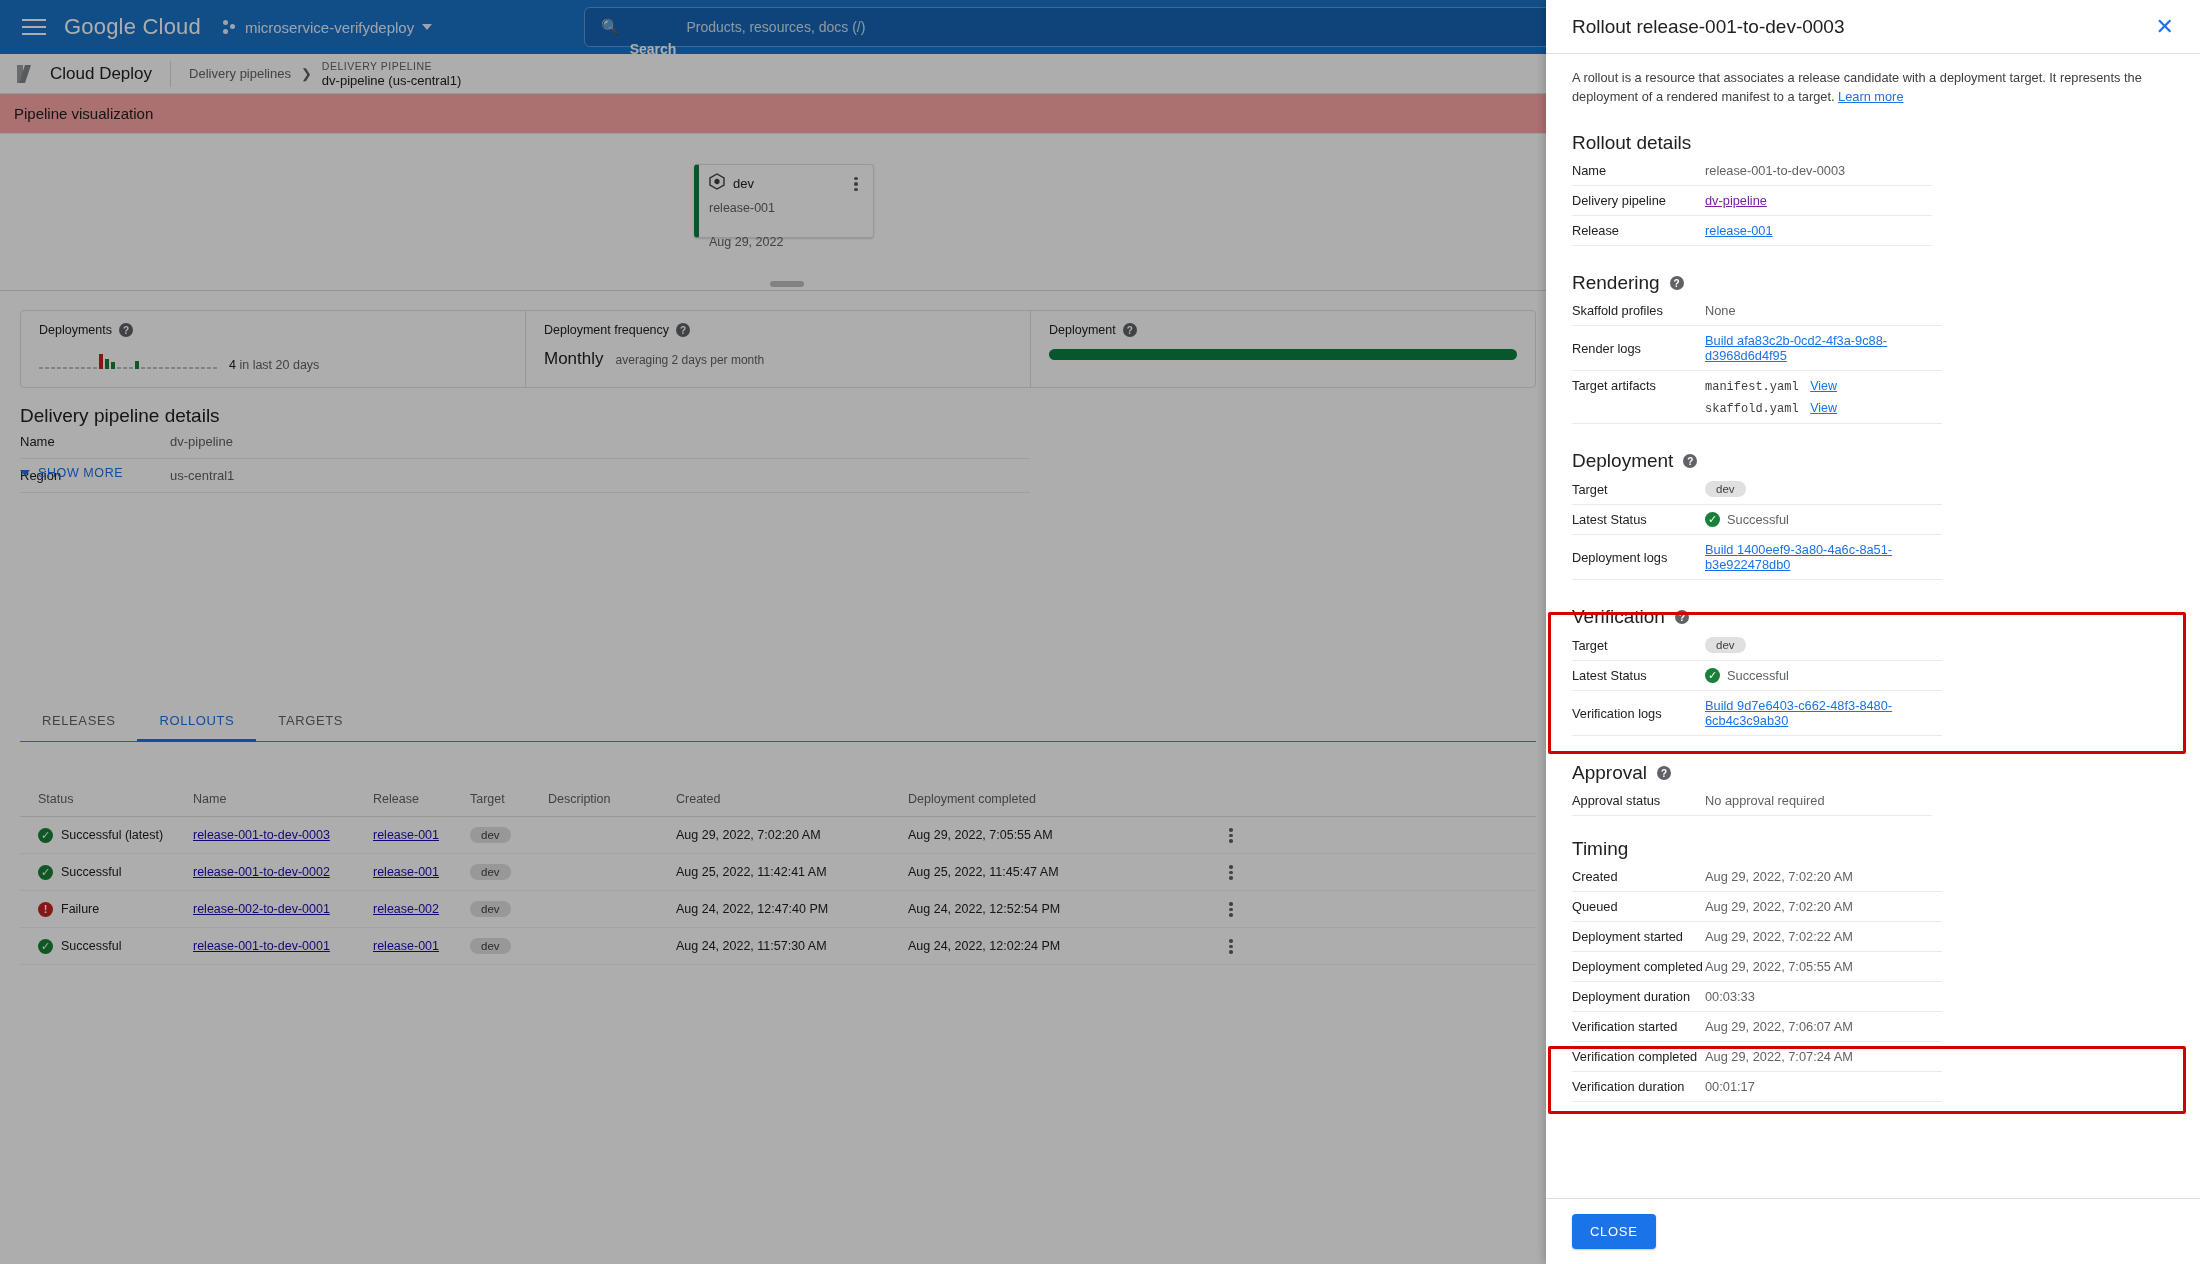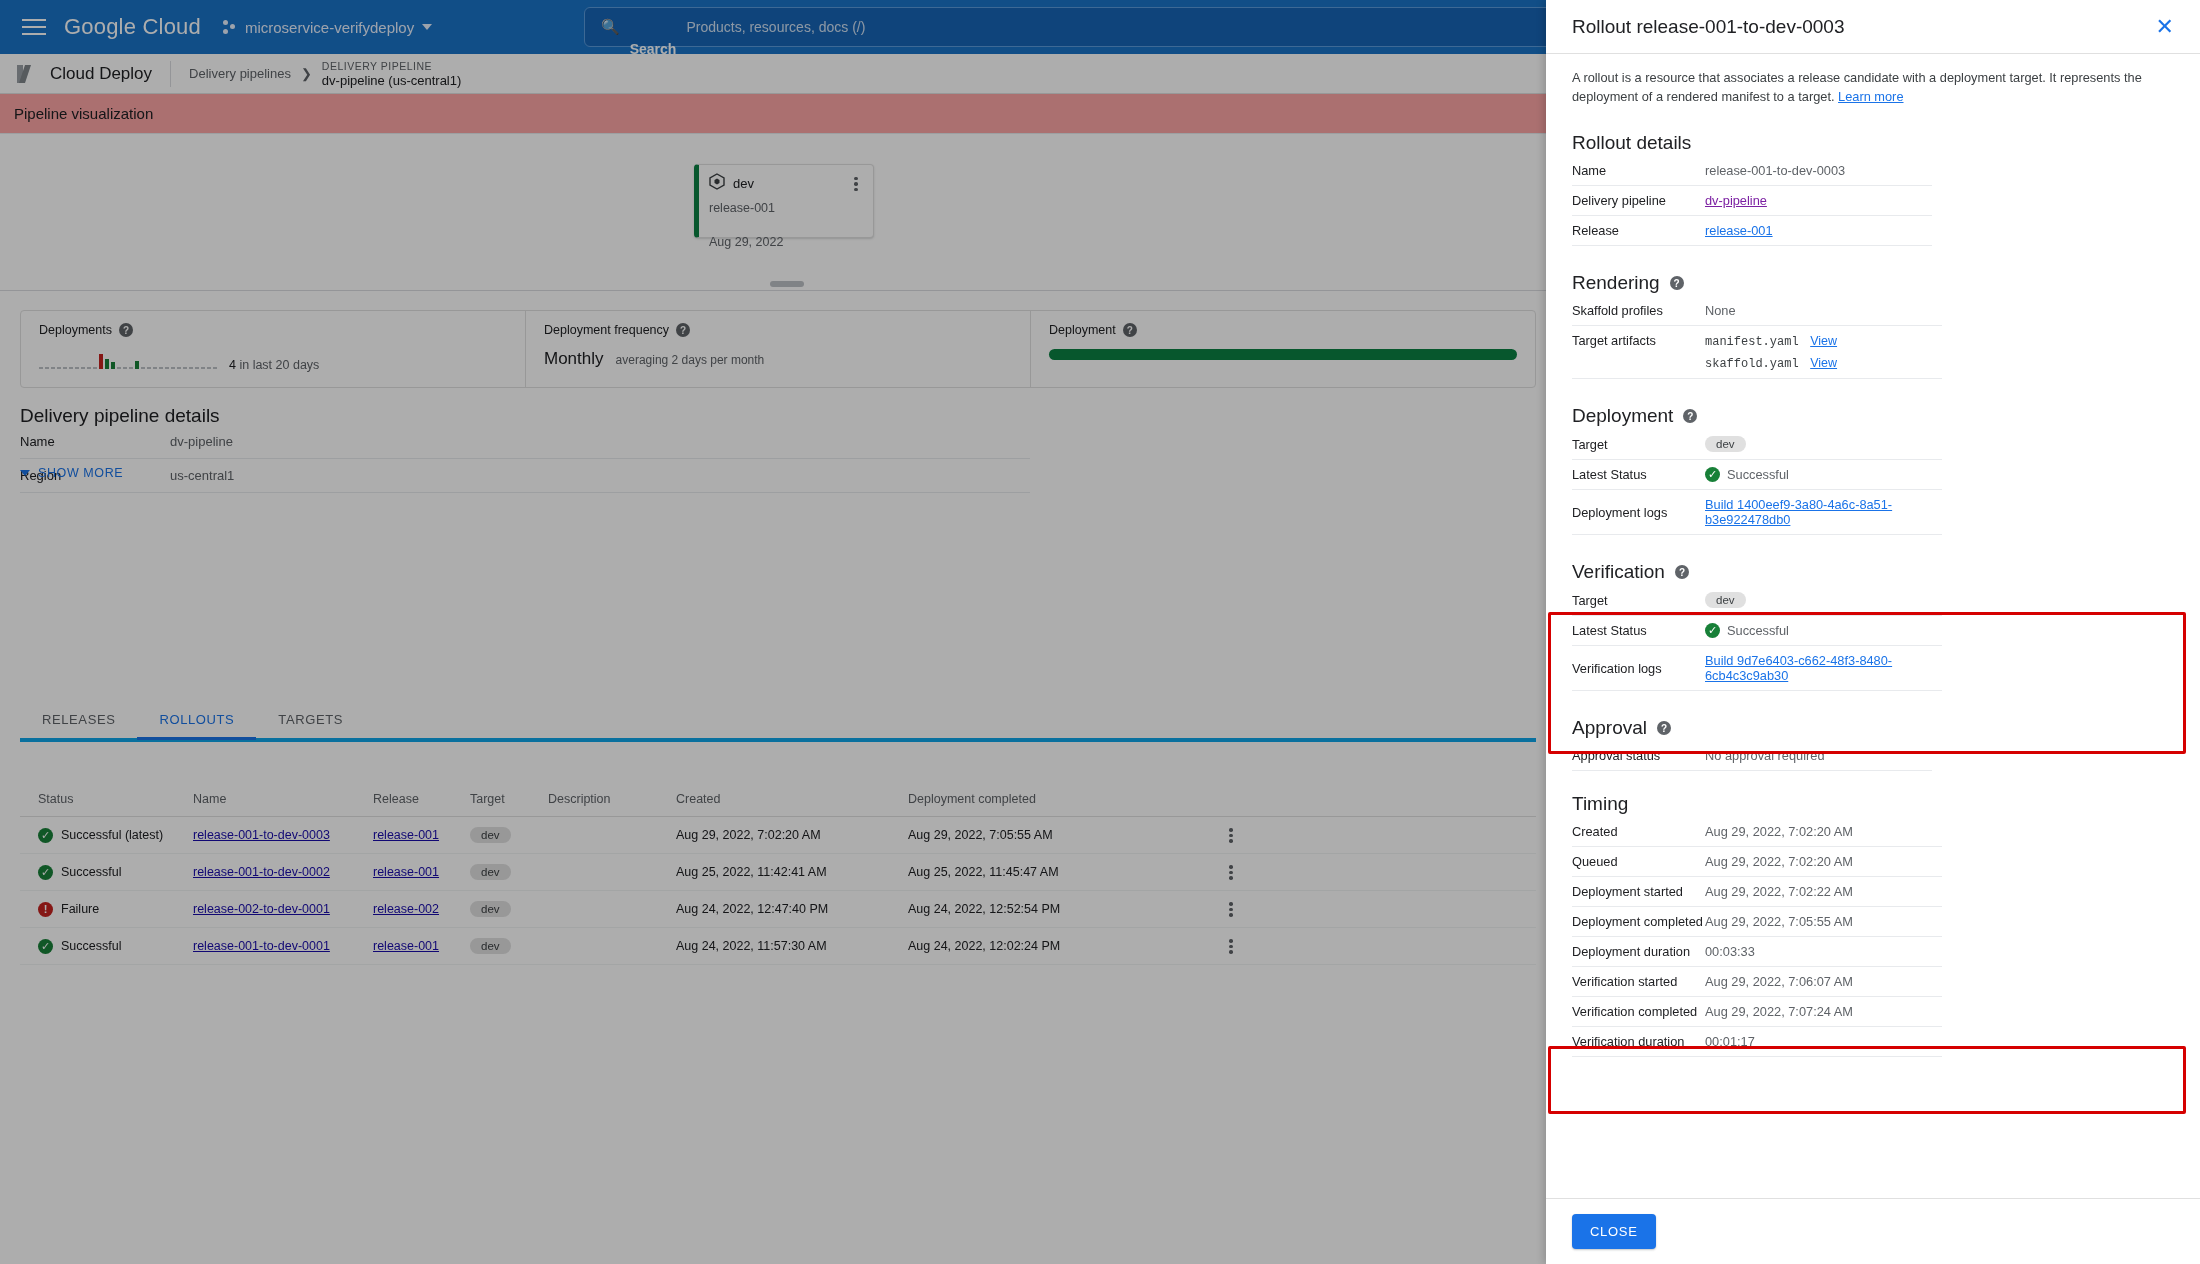--- a/index.html
+++ b/index.html
@@ -148,21 +148,21 @@
   .kv-v { color:#5f6368;}
   .show-more {
     position:absolute; left:20px; top:466px;
     display:flex; align-items:center; gap:8px;
     color:#1a73e8; font-size:12.5px; font-weight:500; letter-spacing:.6px; cursor:pointer;
   }
   .chev { width:0;height:0;border-left:5px solid transparent;border-right:5px solid transparent;border-top:6px solid #1a73e8;}
 
   
   .tabs { position:absolute; left:20px; top:700px; width:1516px; height:42px;
-          border-bottom:4px solid #0ea5e9; display:flex; align-items:center; gap:0;}
+          border-bottom:1px solid #0ea5e9; display:flex; align-items:center; gap:0;}
   .tab { padding:0 22px; height:42px; display:flex; align-items:center;
          font-size:13px; letter-spacing:.6px; color:#5f6368; cursor:pointer;}
   .tab.active { color:#1a73e8; box-shadow: inset 0 -3px 0 #1a73e8; }
 
   
   .filter-bar { position:absolute; left:20px; top:742px; width:1516px; height:40px;
                 display:flex; align-items:center; gap:12px; padding-left:18px;
                 border-bottom:1px solid #e8eaed;}
   .filter-icon { display:flex; flex-direction:column; gap:2.5px; cursor:pointer;}
   .filter-icon i { display:block; height:2px; background:#5f6368;}
@@ -517,20 +517,24 @@
 
     <div class="sp-h2">
       <span>Rendering</span>
       <span class="help-dot">?</span>
     </div>
     <div class="sp-kv" style="width:370px;">
       <div class="sp-row">
         <span class="sp-k">Skaffold profiles</span>
         <span class="sp-v">None</span>
       </div>
+      <div class="sp-row">
+        <span class="sp-k">Render logs</span>
+        <span class="sp-v lnk2">Build afa83c2b-0cd2-4f3a-9c88-d3968d6d4f95</span>
+      </div>
       <div class="sp-row" style="align-items:flex-start;">
         <span class="sp-k">Target artifacts</span>
         <span>
           <div>
             <span class="mono">manifest.yaml</span>
             <span class="view-lnk">View</span>
           </div>
           <div style="margin-top:6px;">
             <span class="mono">skaffold.yaml</span>
             <span class="view-lnk">View</span>

